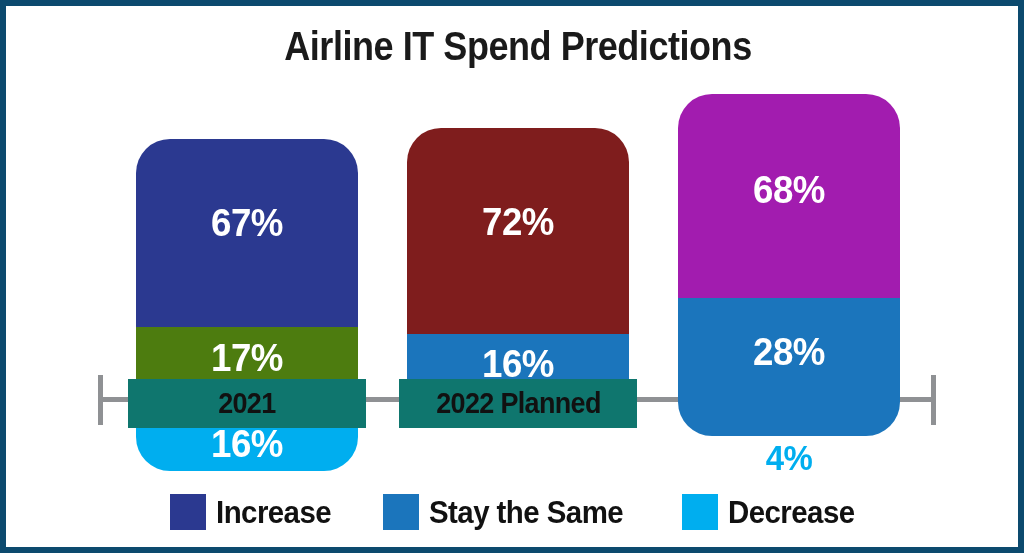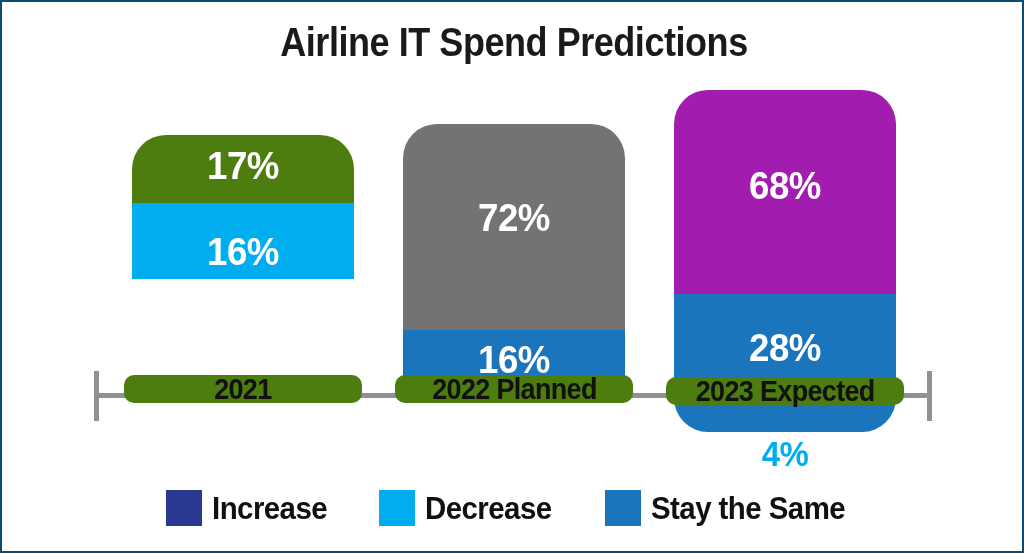--- a/index.html
+++ b/index.html
@@ -10,21 +10,21 @@
   body {
     font-family: "Liberation Sans", sans-serif;
   }
 
   #chart-root {
     position: relative;
     width: 1024px;
     height: 553px;
     background: #ffffff;
     box-sizing: border-box;
-    border: 2px solid #0c4a6e;
+    border: 6px solid #0c4a6e;
     overflow: hidden;
   }
 
   
   #chart-title {
     position: absolute;
     left: 0;
     top: 18px;
     width: 1024px;
     text-align: center;
@@ -78,27 +78,26 @@
     font-family: "Liberation Sans", sans-serif;
     font-weight: bold;
     font-size: 39px;
     letter-spacing: -0.5px;
     transform: scaleX(0.94);
   }
 
   
   .cat-band {
     position: absolute;
-    height: 28px;
-    background: #4d7c0f;
+    height: 49px;
+    background: #0f766e;
     display: flex;
     align-items: center;
     justify-content: center;
     z-index: 5;
-    border-radius: 10px;
   }
   .cat-label {
     font-family: "Liberation Sans", sans-serif;
     font-weight: bold;
     font-size: 29px;
     color: #111111;
     letter-spacing: -0.7px;
     transform: scaleX(0.93);
     white-space: nowrap;
   }
@@ -152,69 +151,69 @@
 
 <div id="chart-root">
 
   <div id="chart-title">Airline IT Spend Predictions</div>
 
   <div id="axis-line"></div>
   <div class="axis-tick" id="axis-tick-left"></div>
   <div class="axis-tick" id="axis-tick-right"></div>
 
   <div class="bar" style="left:130px; top:133px; height:332px;">
+    <div class="seg" style="height:188px; background:#2B3990;">
+      <div class="seg-label" style="top:62px;">67%</div>
+    </div>
     <div class="seg" style="height:68px; background:#4d7c0f;">
       <div class="seg-label" style="top:9px;">17%</div>
     </div>
     <div class="seg" style="height:76px; background:#00AEEF;">
       <div class="seg-label" style="top:27px;">16%</div>
     </div>
   </div>
   <div class="cat-band" style="left:122px; top:373px; width:238px;">
     <span class="cat-label">2021</span>
   </div>
 
   <div class="bar" style="left:401px; top:122px; height:330px;">
-    <div class="seg" style="height:206px; background:#737373;text-decoration:underline;">
+    <div class="seg" style="height:206px; background:#7f1d1d;text-decoration:underline;">
       <div class="seg-label" style="top:72px;">72%</div>
     </div>
     <div class="seg" style="height:66px; background:#1B75BC;">
       <div class="seg-label" style="top:8px;">16%</div>
     </div>
   </div>
   <div class="cat-band" style="left:393px; top:373px; width:238px;">
     <span class="cat-label">2022 Planned</span>
   </div>
 
   <div class="bar" style="left:672px; top:88px; height:342px;">
     <div class="seg" style="height:204px; background:#a21caf;">
       <div class="seg-label" style="top:74px;">68%</div>
     </div>
     <div class="seg" style="height:146px; background:#1B75BC;">
       <div class="seg-label" style="top:32px;">28%</div>
     </div>
     <div class="seg" style="height:12px; background:#00AEEF;"></div>
   </div>
-  <div class="cat-band" style="left:664px; top:375px; width:238px;">
-    <span class="cat-label">2023 Expected</span>
-  </div>
   <div class="outside-label" style="left:672px; top:432px; color:#00AEEF;">4%</div>
 
   <div id="legend">
 
     <div class="legend-item">
       <span class="legend-swatch" style="background:#2B3990;"></span>
       <span class="legend-text">Increase</span>
     </div>
 
     <div class="legend-item">
+      <span class="legend-swatch" style="background:#1B75BC;"></span>
+      <span class="legend-text">Stay the Same</span>
+    </div>
+
+    <div class="legend-item">
       <span class="legend-swatch" style="background:#00AEEF;"></span>
       <span class="legend-text">Decrease</span>
     </div>
 
-    <div class="legend-item">
-      <span class="legend-swatch" style="background:#1B75BC;"></span>
-      <span class="legend-text">Stay the Same</span>
-    </div>
-
   </div>
 
 </div>
 
 </body></html>

